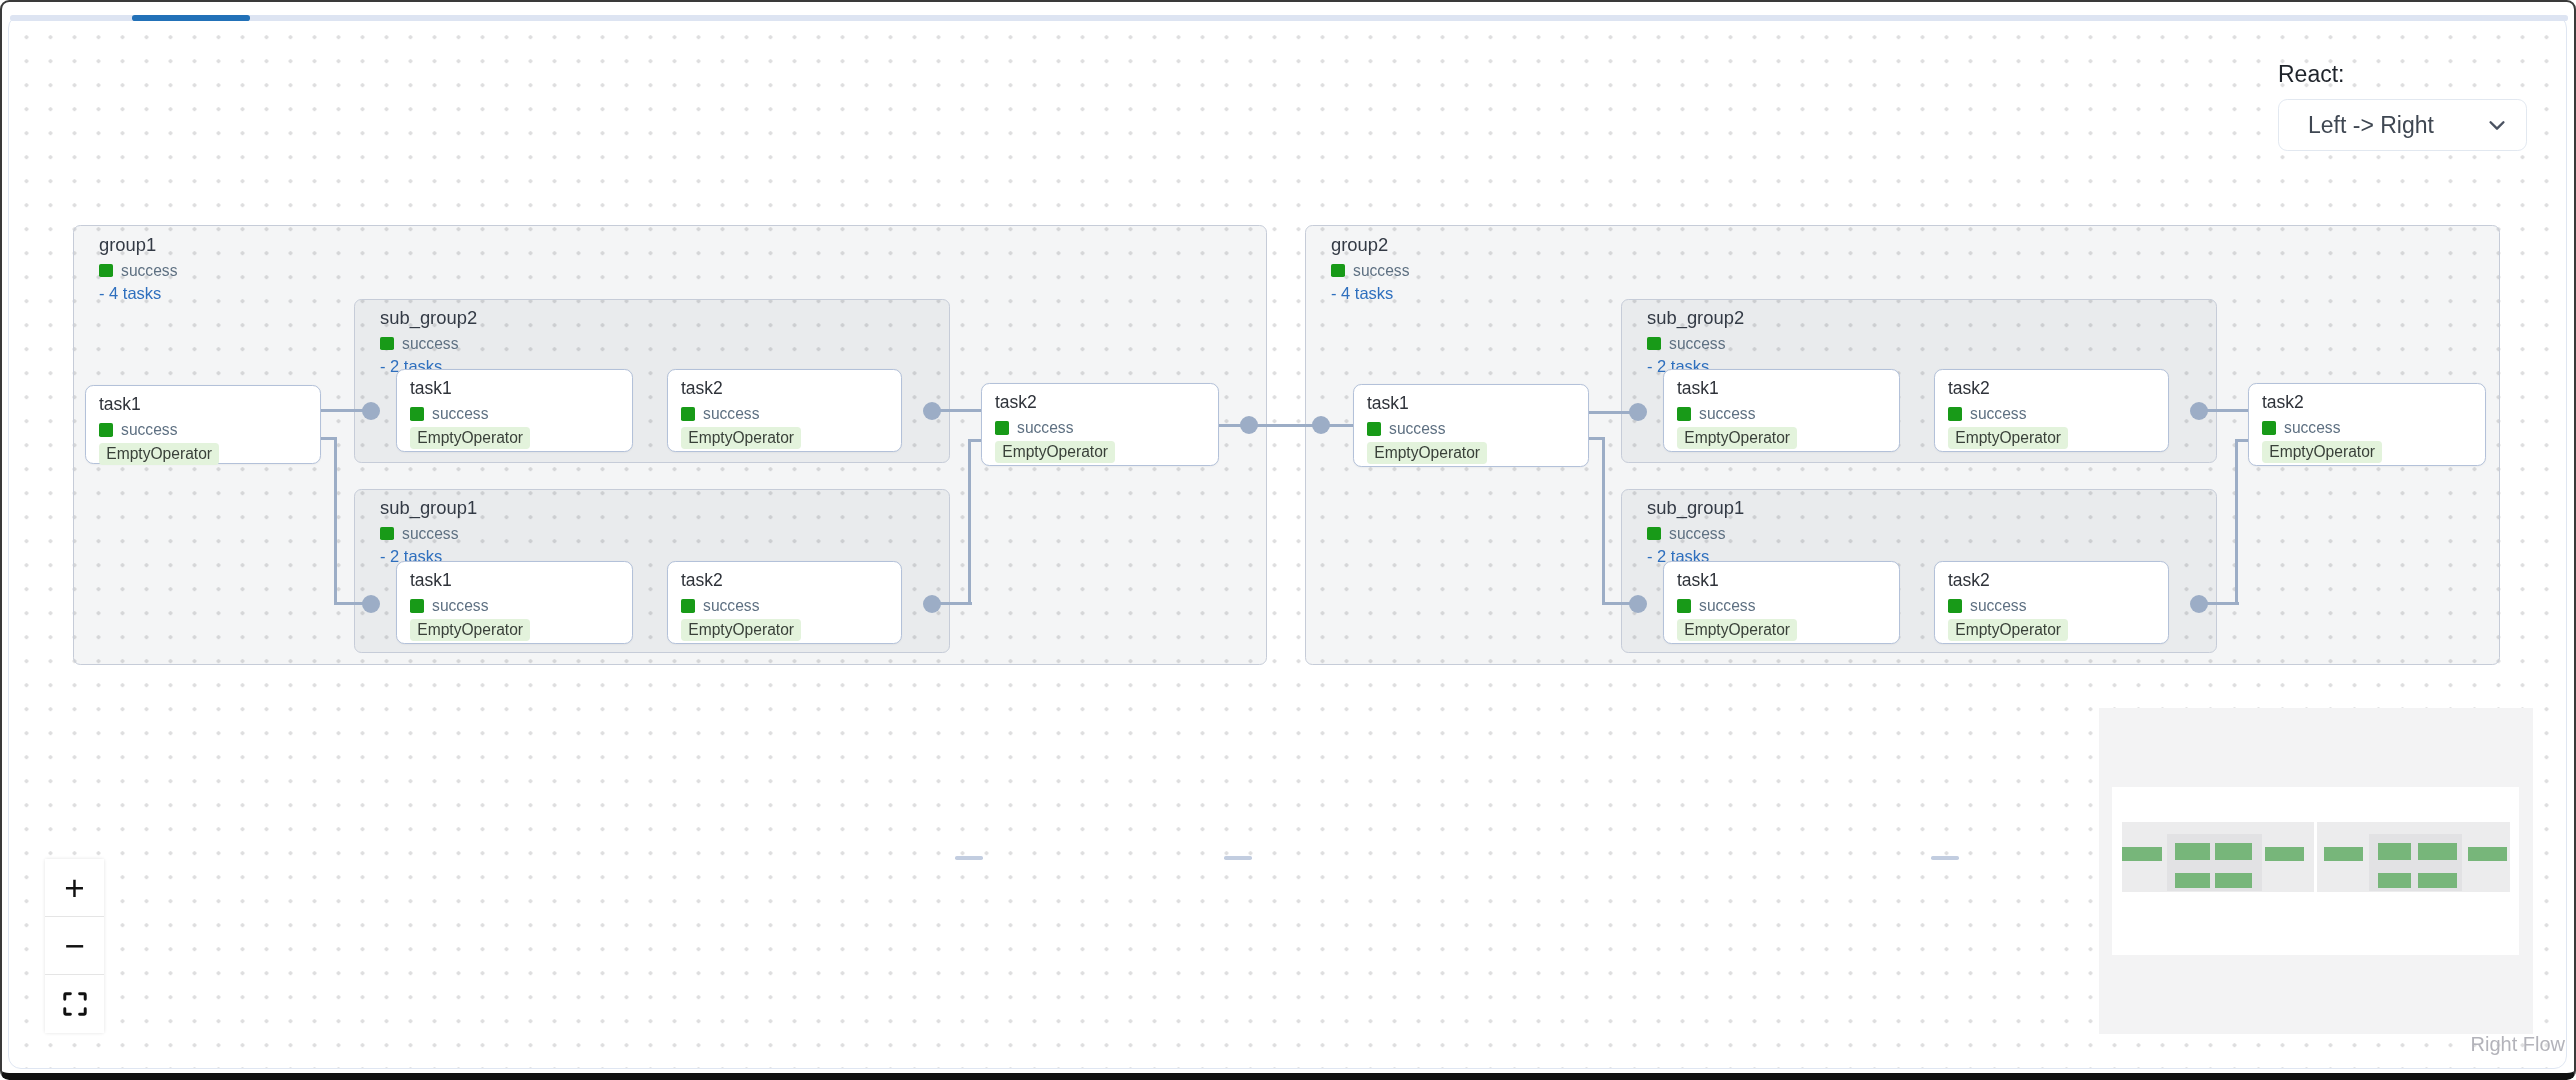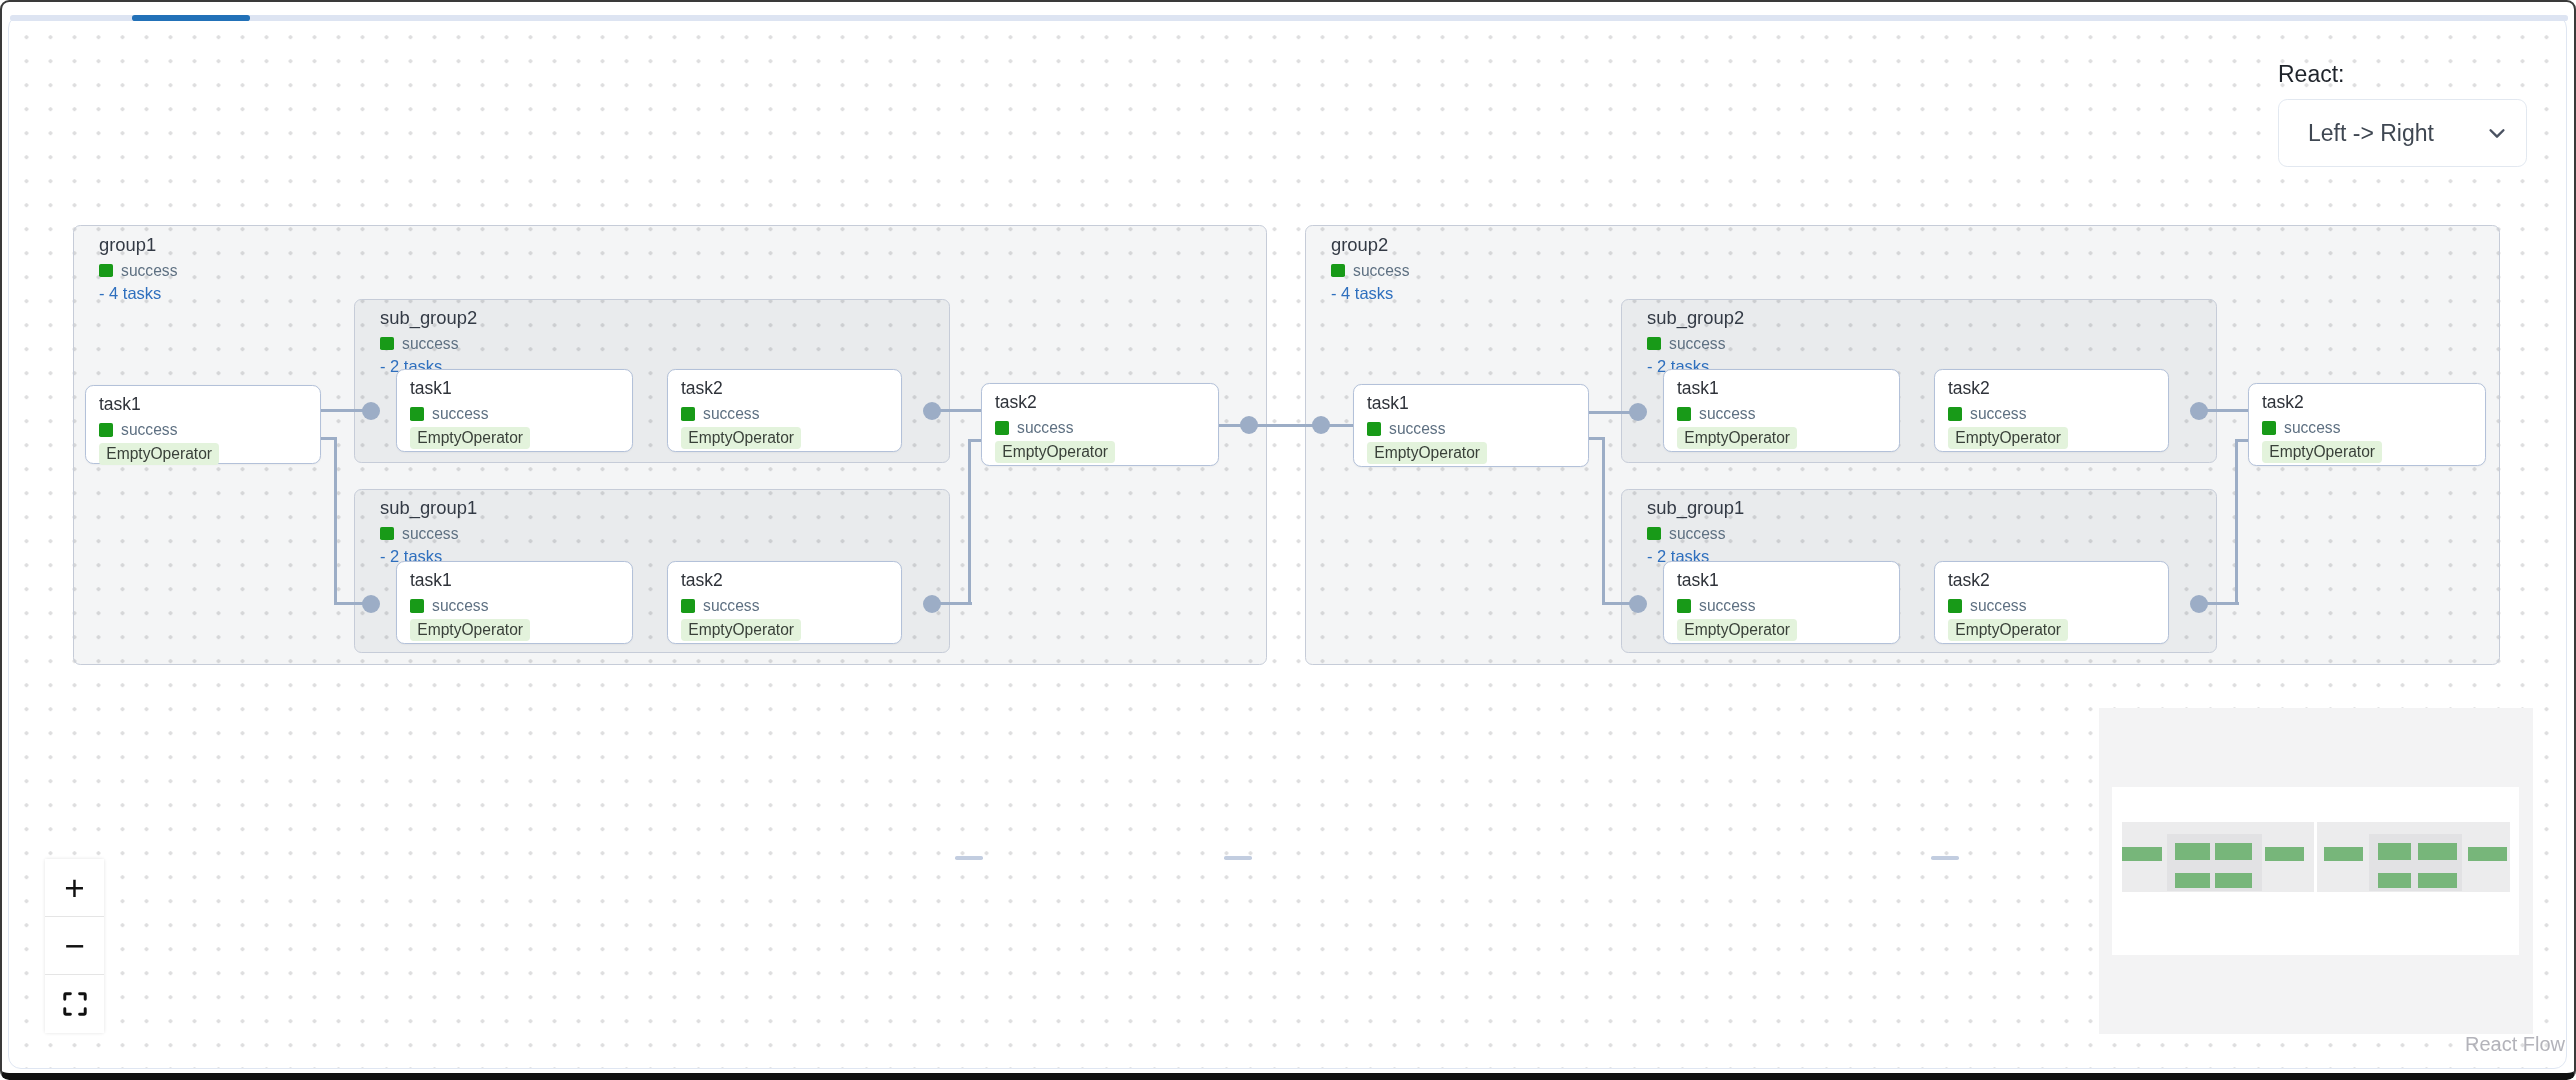--- a/index.html
+++ b/index.html
@@ -24,21 +24,21 @@
         border-radius:8.3px;z-index:3;padding:8.3px 13px;box-shadow:0 0.9px 1.8px rgba(0,0,0,0.04);}
   .ttitle{font-size:17.5px;color:#2f333a;}
   .pill{display:inline-block;font-size:15.6px;color:#394039;background:#e3f3dc;border-radius:3.7px;
         padding:1.8px 7.3px;margin-top:4.6px;}
   .eh{position:absolute;height:2.8px;background:#9cadc6;z-index:2;}
   .ev{position:absolute;width:2.8px;background:#9cadc6;z-index:2;}
   .edot{position:absolute;width:18.4px;height:18.4px;border-radius:50%;background:#9cadc6;z-index:3;}
   .stub{position:absolute;width:27.6px;height:3.7px;background:#c2cde0;border-radius:1.8px;z-index:2;}
   
   #layout-label{position:absolute;left:2276px;top:59px;font-size:23px;color:#1f242b;z-index:5;}
-  #layout-select{position:absolute;left:2276px;top:97px;width:249px;height:68px;box-sizing:border-box;
+  #layout-select{position:absolute;left:2276px;top:97px;width:249px;height:52px;box-sizing:border-box;
                  background:#fff;border:1.8px solid #e2e8f0;border-radius:9.2px;z-index:5;
                  display:flex;align-items:center;}
   #layout-select span.val{font-size:23px;color:#3f4752;margin-left:29px;flex:1;}
   #layout-select .chev{margin-right:18.4px;display:flex;}
   
   #controls{position:absolute;left:43px;top:857px;width:59px;z-index:5;background:#fff;
             box-shadow:0 0 3.7px rgba(0,0,0,0.12);border-radius:1.8px;}
   .ctrl-btn{width:59px;height:58px;box-sizing:border-box;border-bottom:0.9px solid #e5e5e5;background:#fff;
             display:flex;align-items:center;justify-content:center;font-size:35px;color:#111;cursor:pointer;}
   .ctrl-btn:last-child{border-bottom:none;}
@@ -290,15 +290,15 @@
     <div class="mm-n" style="left:76px;top:165px;width:35px;height:14.7px;"></div>
     <div class="mm-n" style="left:116px;top:165px;width:37px;height:14.7px;"></div>
     <div class="mm-n" style="left:225px;top:139px;width:39px;height:13.8px;"></div>
     <div class="mm-n" style="left:279px;top:135px;width:33px;height:16.5px;"></div>
     <div class="mm-n" style="left:319px;top:135px;width:39px;height:16.5px;"></div>
     <div class="mm-n" style="left:369px;top:139px;width:39px;height:13.8px;"></div>
     <div class="mm-n" style="left:279px;top:165px;width:33px;height:14.7px;"></div>
     <div class="mm-n" style="left:319px;top:165px;width:39px;height:14.7px;"></div>
   </div>
 
-  <div id="attribution">React Flow</div>
+  <div id="attribution">Right Flow</div>
 </div>
 
 
 </body></html>

